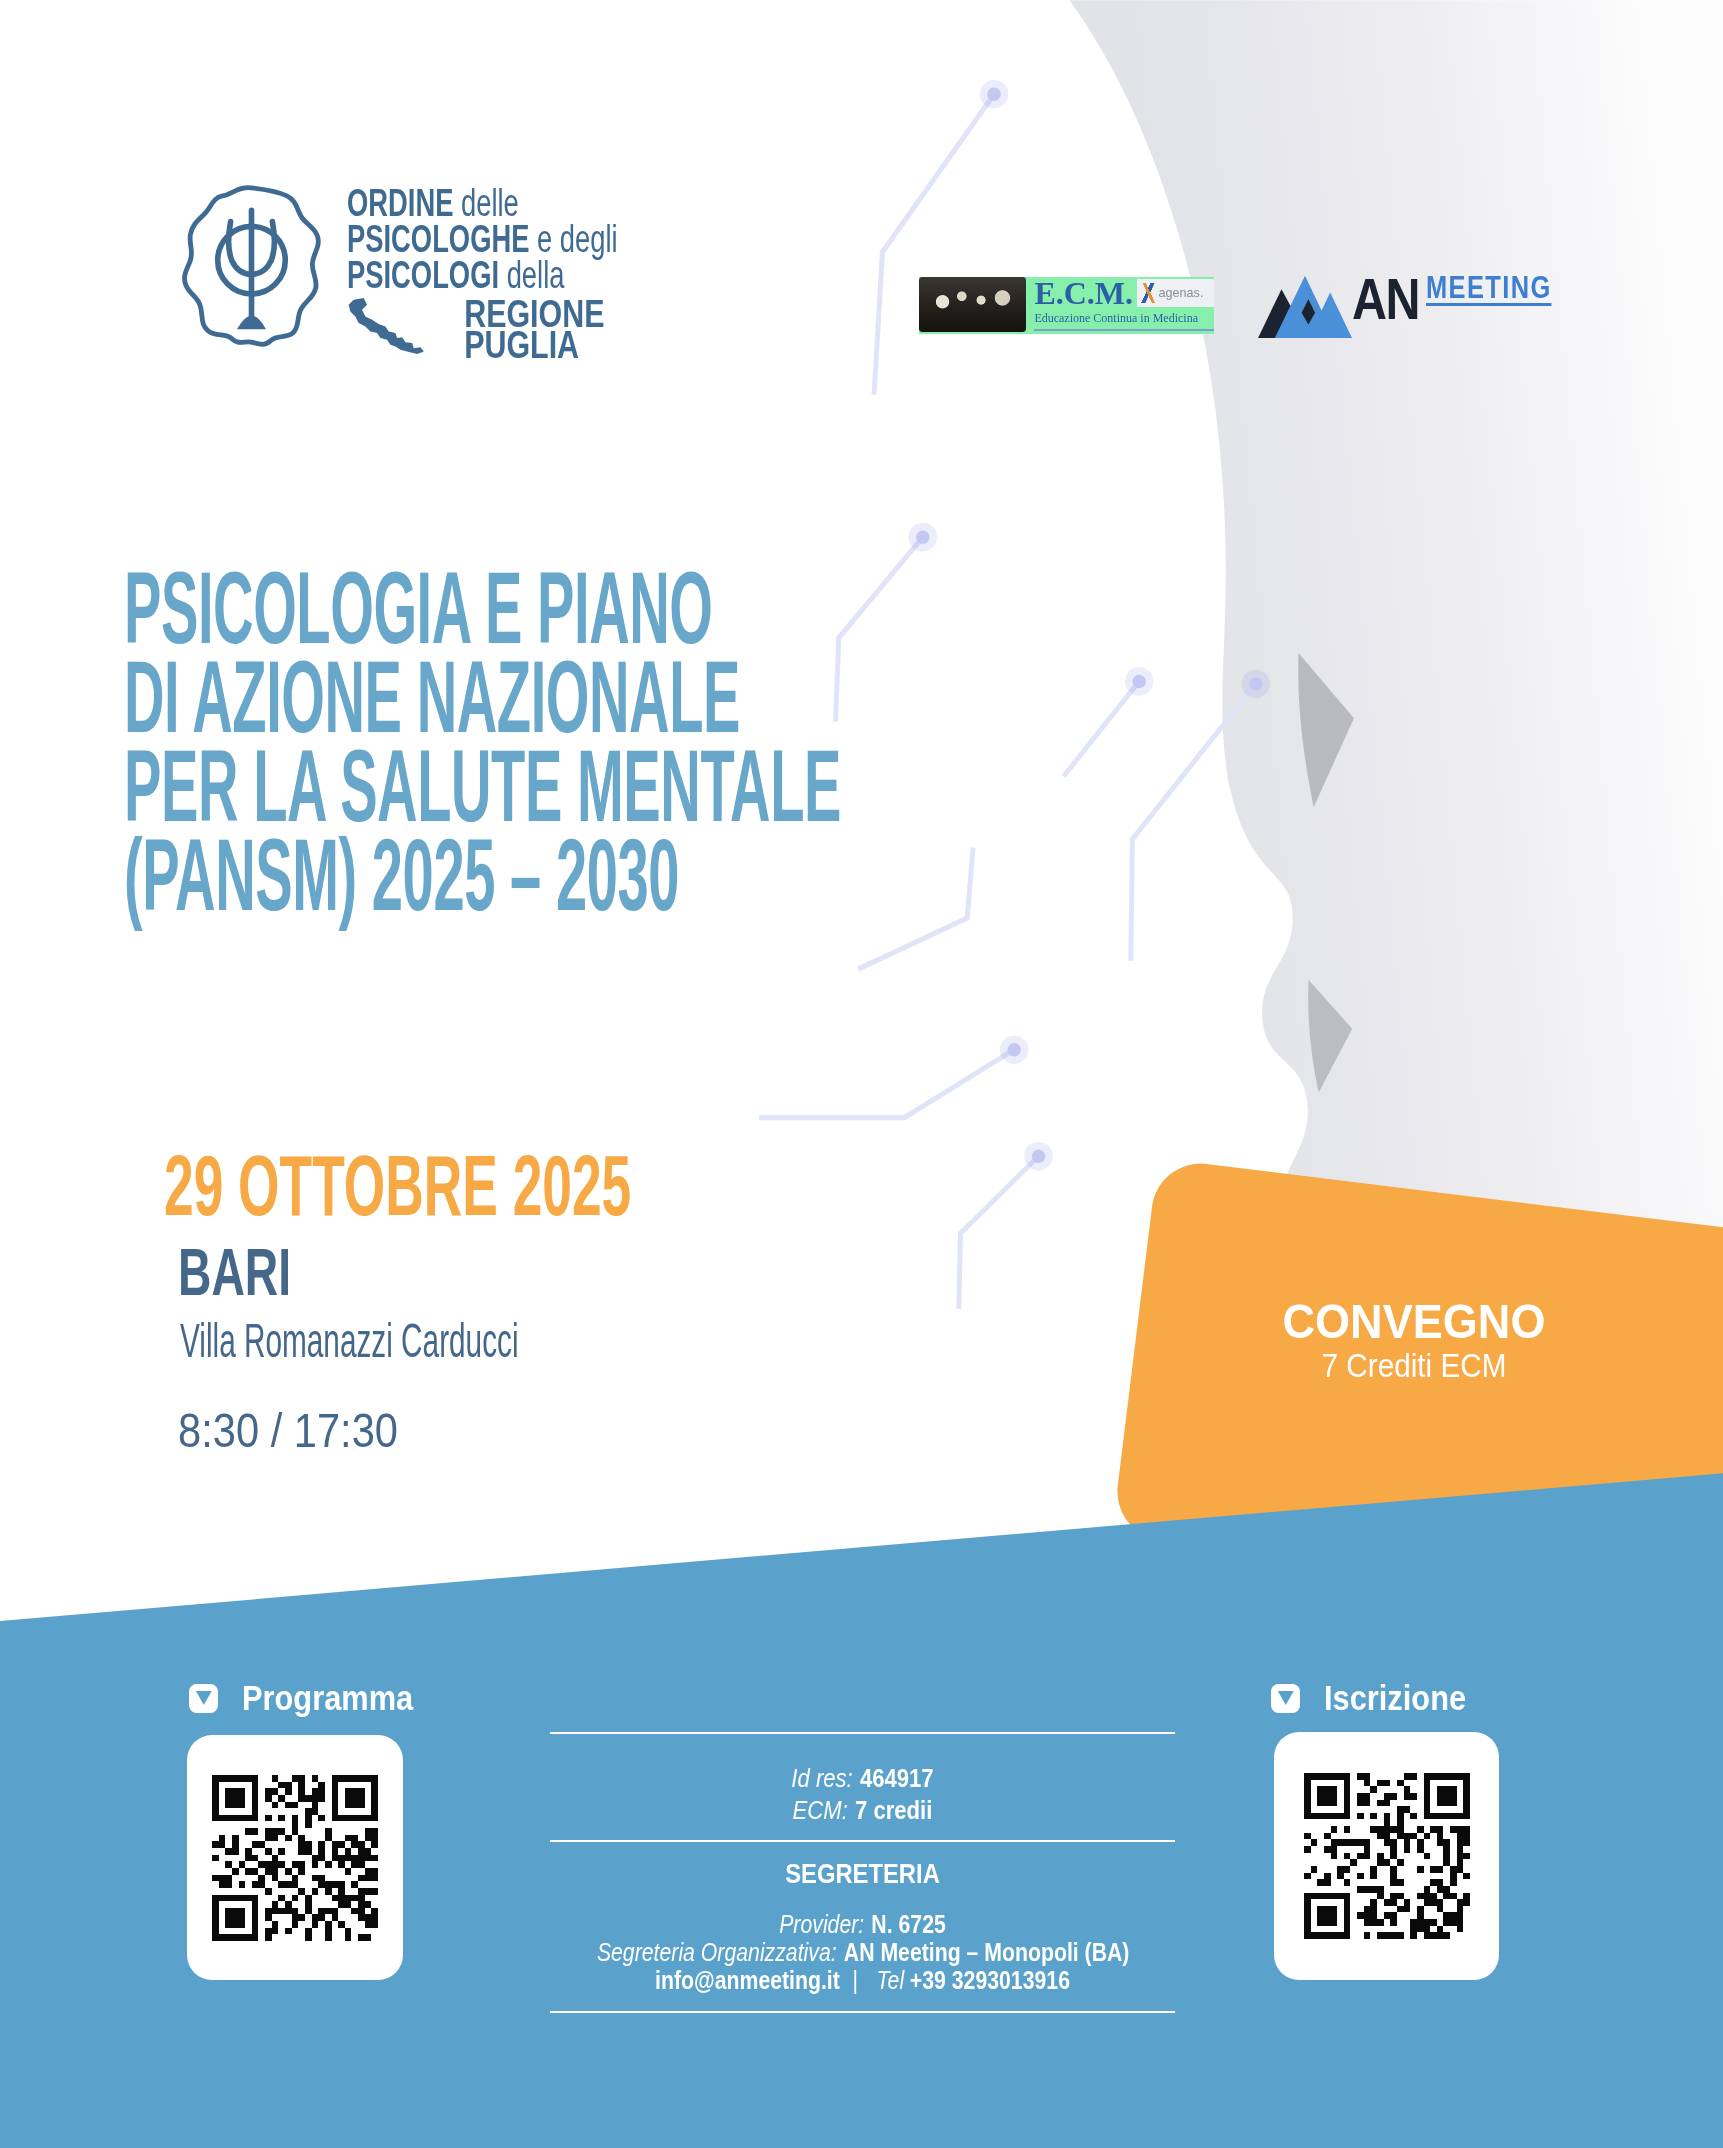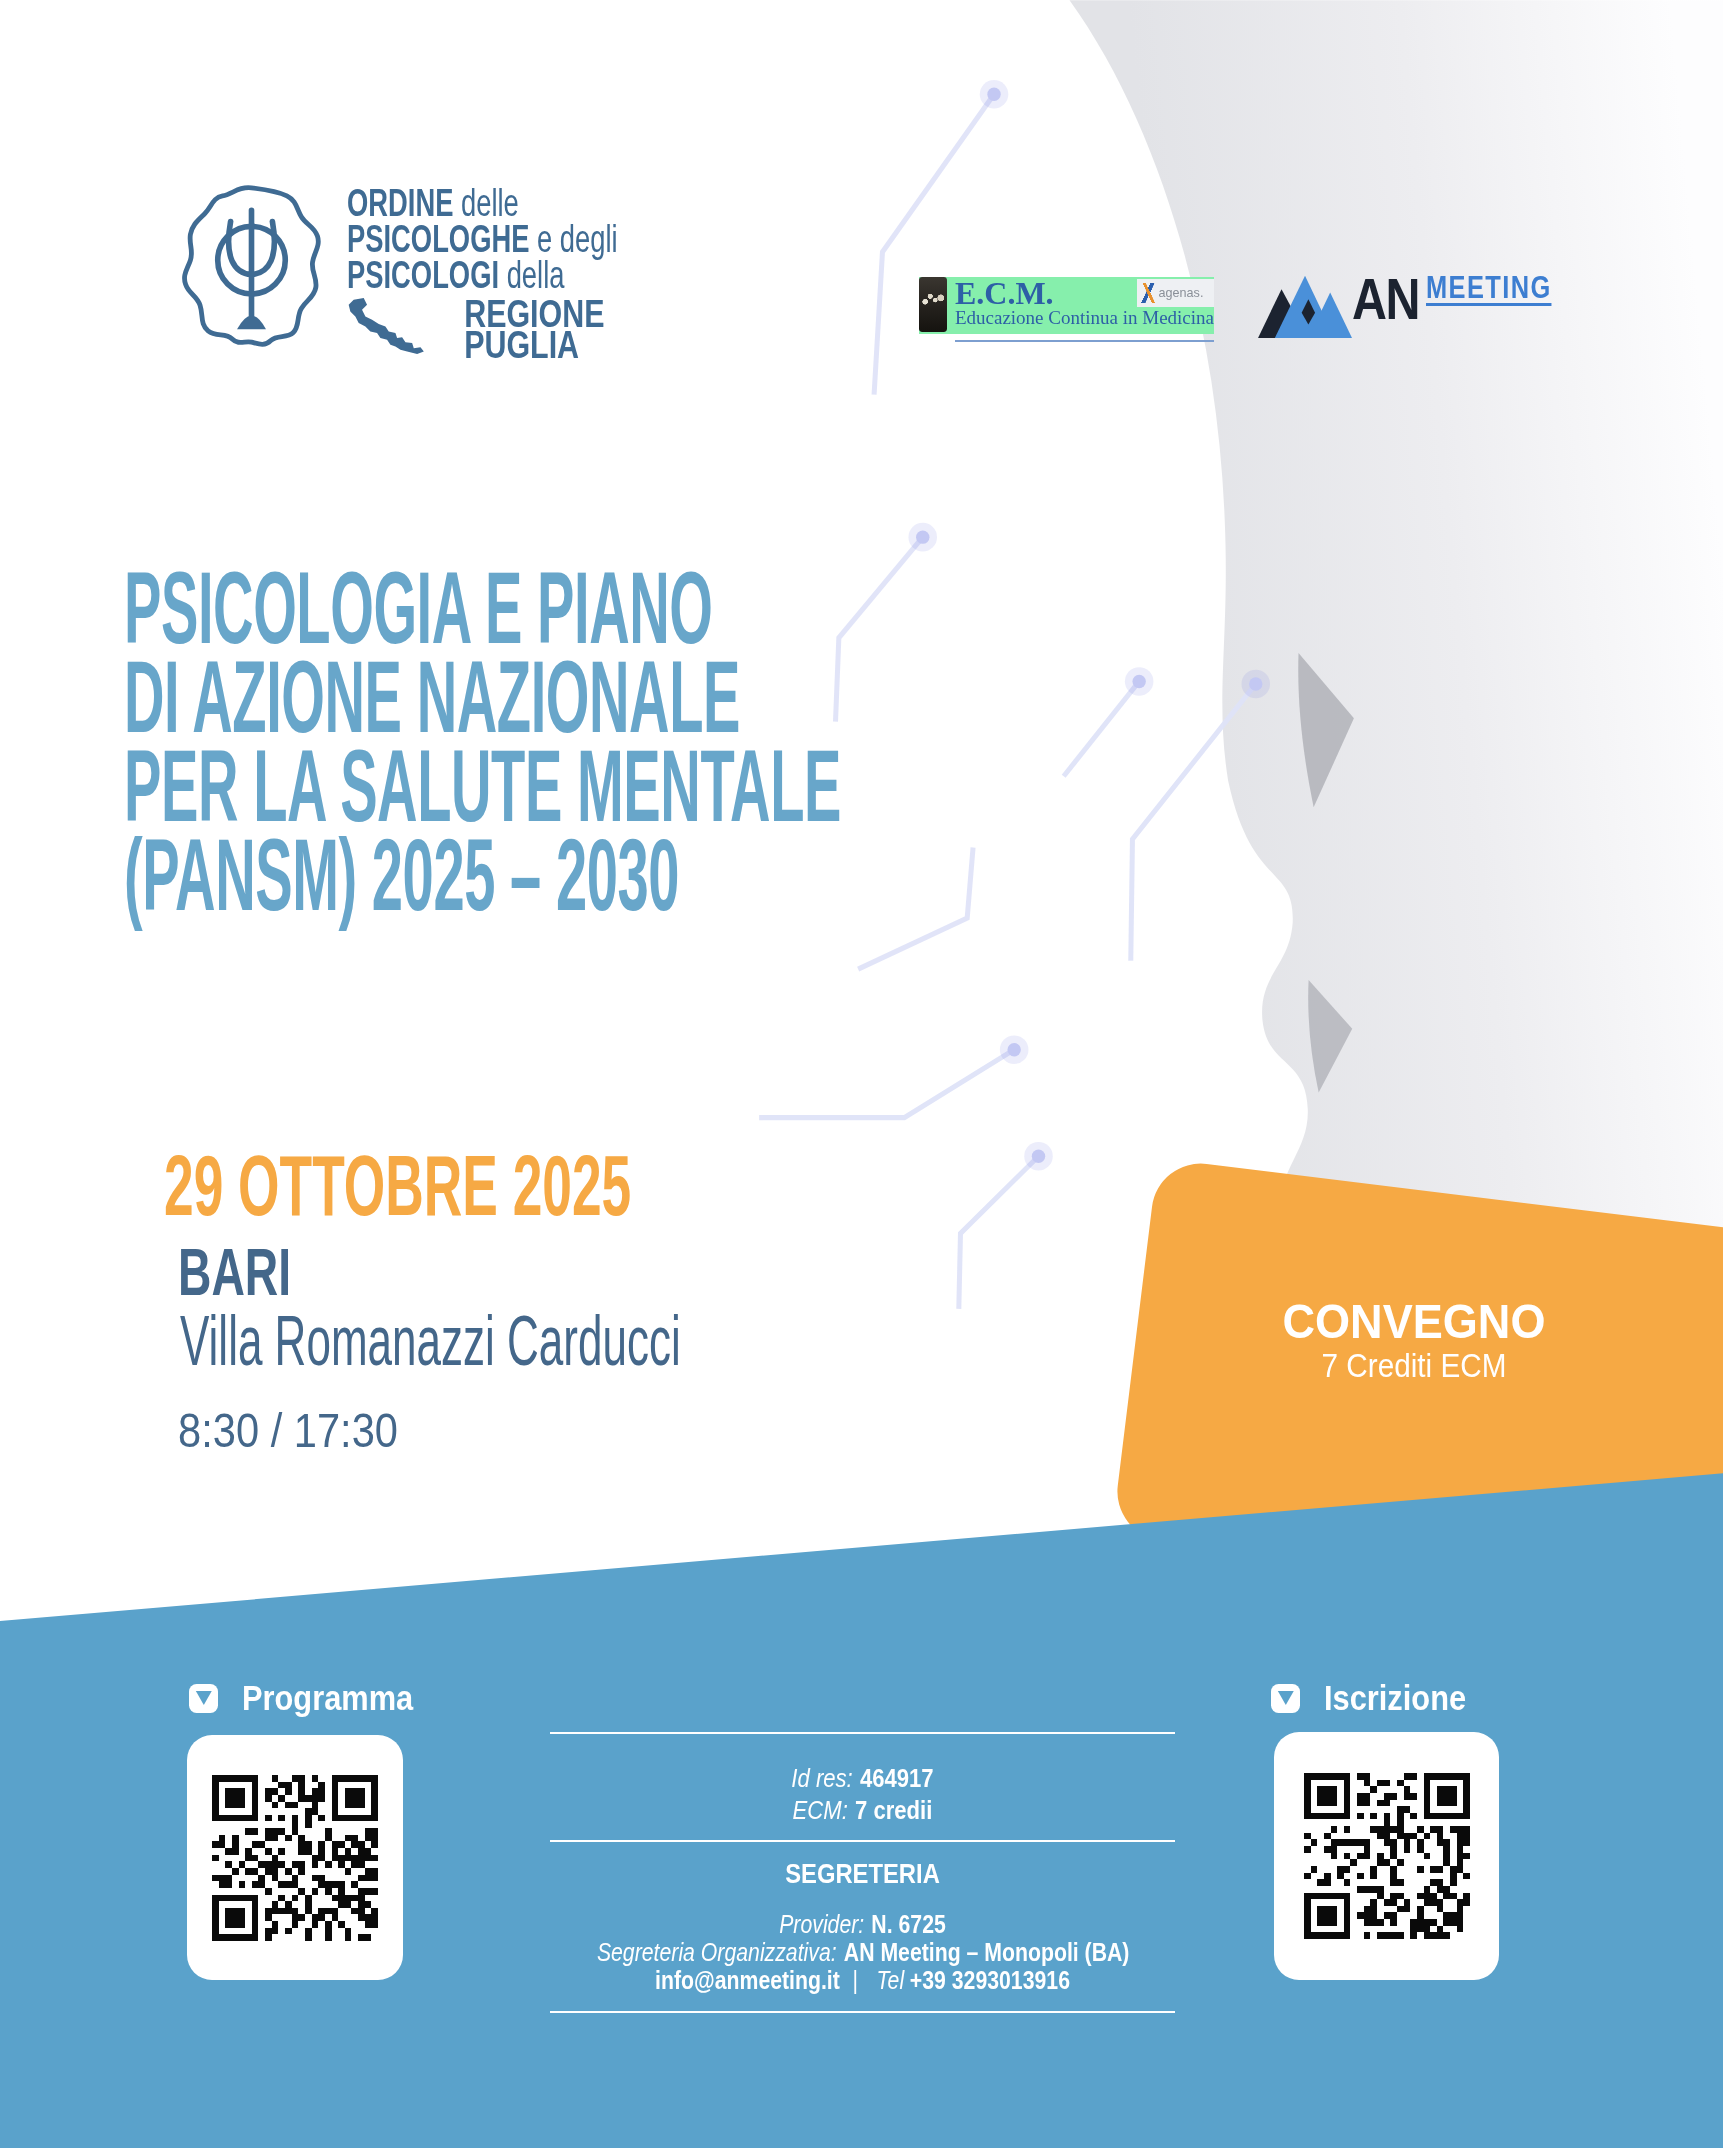--- a/index.html
+++ b/index.html
@@ -29,41 +29,41 @@
   #ecm-logo{left:919px;top:277px;width:295px;height:57px;background:#86efac;display:flex;z-index:2}
   #ecm-paint{width:107px;height:55px;border-radius:3.4px;background:
     radial-gradient(circle at 22% 45%, #e8e3d5 0 7%, transparent 8%),
     radial-gradient(circle at 40% 35%, #ded8c8 0 6%, transparent 7%),
     radial-gradient(circle at 58% 42%, #e3dccd 0 6%, transparent 7%),
     radial-gradient(circle at 78% 38%, #d8d0bf 0 8%, transparent 9%),
     linear-gradient(180deg,#3a3630 0%,#24211d 55%,#15130f 100%);
   }
   #ecm-right{flex:1;padding-left:8.4px;position:relative}
   #ecm-title{font-family:"Liberation Serif",serif;font-weight:700;color:var(--ecm);font-size:32px;line-height:32px}
-  #ecm-sub{font-family:"Liberation Serif",serif;color:var(--ecm);font-size:19px;line-height:18.5px;white-space:nowrap;border-bottom:2.5px double #7d9fd0;padding-bottom:12px}
+  #ecm-sub{font-family:"Liberation Serif",serif;color:var(--ecm);font-size:12px;line-height:18.5px;white-space:nowrap;border-bottom:2.5px double #7d9fd0;padding-bottom:1px}
   #agenas{position:absolute;right:0;top:1.7px;width:77px;height:28.5px;background:#eef0f3;display:flex;align-items:center;gap:4px;padding:0 4.2px}
   #agenas .glyph{width:13.4px;height:20px;background:
      linear-gradient(65deg, transparent 46%, #e8912e 47% 60%, transparent 61%),
      linear-gradient(115deg, transparent 40%, #2b5fae 41% 58%, transparent 59%);}
   #agenas .t{font-size:12.6px;color:#8a8f98}
 
   #an-logo{left:1253px;top:274px;display:flex;align-items:flex-start;z-index:2}
   #an-text{font-size:57px;line-height:50px;font-weight:700;color:var(--an-dark);letter-spacing:-1.7px;transform:scaleX(.85);transform-origin:left bottom}
   #meeting-text{font-size:31px;line-height:28.5px;font-weight:800;color:var(--an-blue);letter-spacing:1.7px;transform:scaleX(.82);transform-origin:left bottom;border-bottom:3.4px solid var(--an-blue);padding-bottom:0.8px;margin-left:-5px}
 
   
   #main-title{left:124px;top:564px;z-index:2;color:var(--title);font-weight:700;font-size:102px;line-height:89px;letter-spacing:-0.8px}
   #main-title .cx{transform:scaleX(.55)}
 
   
   #event-date{left:164px;top:1145px;z-index:2;color:var(--orange);font-weight:700;font-size:86px;line-height:81px}
   #event-date .cx{transform:scaleX(.62)}
   #event-city{left:178px;top:1237px;z-index:2;color:var(--slate);font-weight:700;font-size:67px;line-height:70px}
   #event-city .cx{transform:scaleX(.69)}
-  #event-venue{left:180px;top:1306px;z-index:2;color:var(--slate);font-weight:400;font-size:71px;line-height:69px}
+  #event-venue{left:180px;top:1306px;z-index:2;color:var(--slate);font-weight:400;font-size:48px;line-height:69px}
   #event-venue .cx{transform:scaleX(.62)}
   #event-time{left:178px;top:1403px;z-index:2;color:var(--slate);font-weight:400;font-size:49px;line-height:55px}
   #event-time .cx{transform:scaleX(.85)}
 
   
   #badge-box{left:1158px;top:1158px;width:671px;height:379px;background:var(--orange);border-radius:49px;transform:rotate(7deg);transform-origin:0 0;z-index:3}
   #badge-text{left:1217px;top:1296px;width:394px;text-align:center;z-index:5;color:#fff}
   #badge-text .l1{font-size:49px;line-height:50px;font-weight:700;transform:scaleX(.92);transform-origin:center top;white-space:nowrap}
   #badge-text .l2{font-size:33px;line-height:40px;font-weight:400;transform:scaleX(.9);transform-origin:center top;white-space:nowrap}
 

